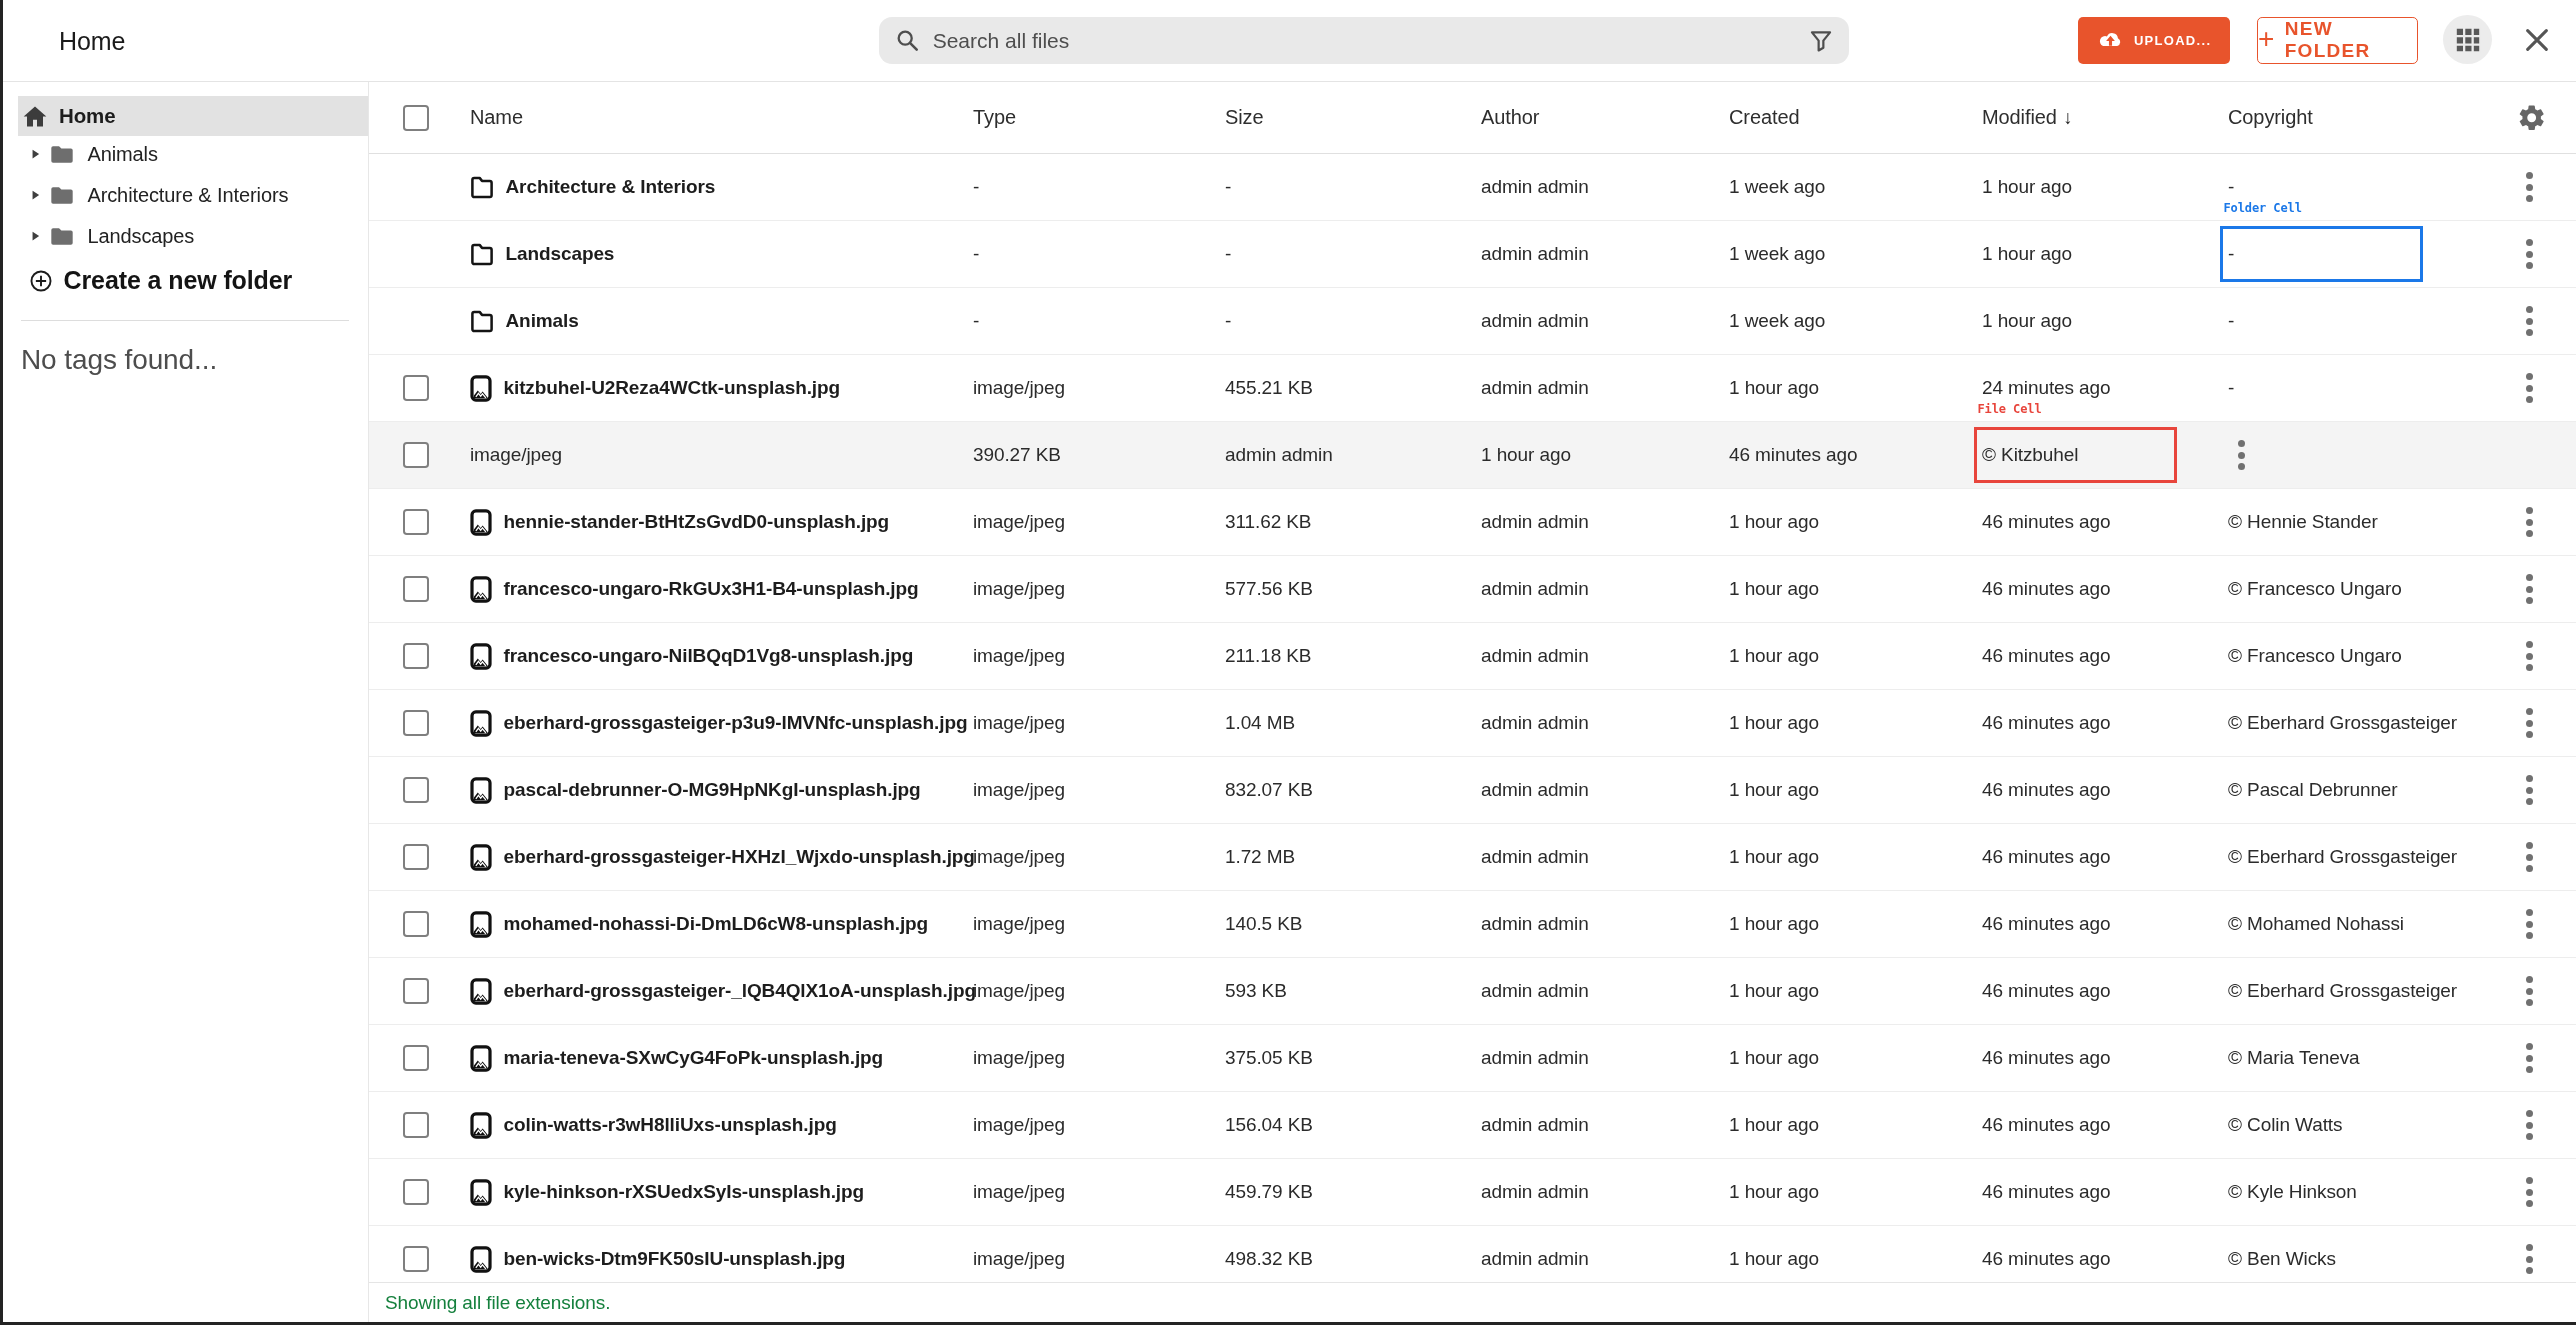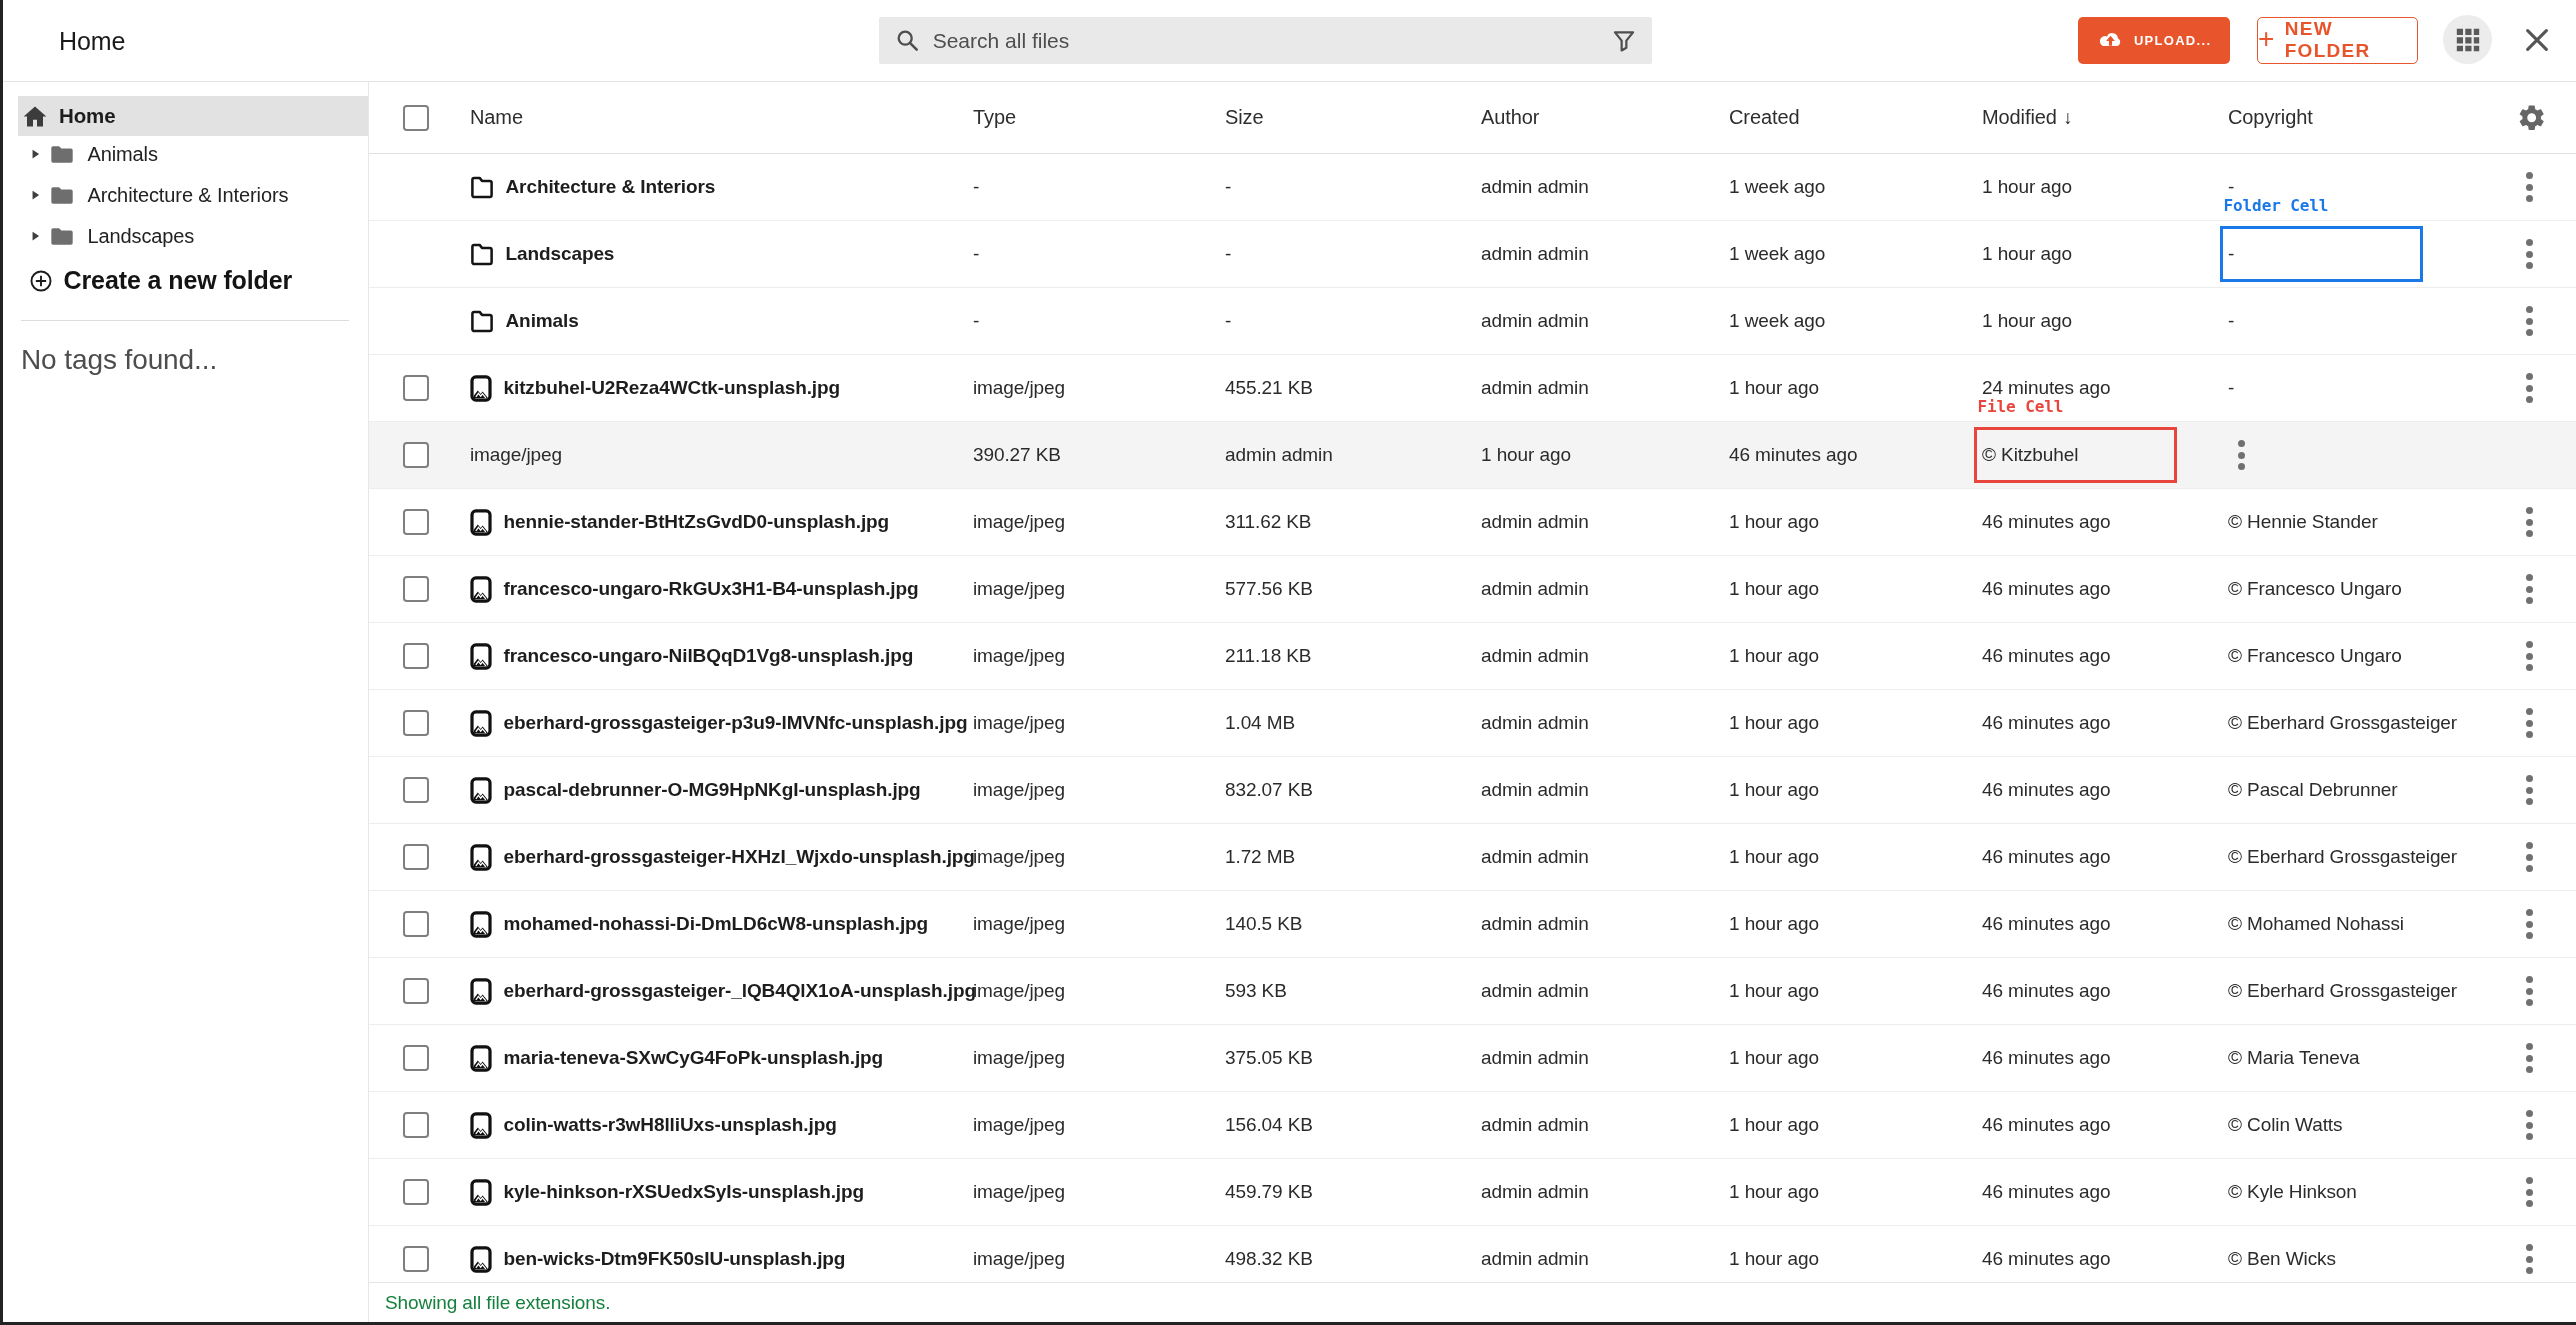--- a/index.html
+++ b/index.html
@@ -7,22 +7,22 @@
   body { font-family:"Liberation Sans", sans-serif; letter-spacing:-0.1px; }
 
   .page { position:relative; width:2576px; height:1326px; background:#fff; overflow:hidden;
           border-left:3.2px solid #232323; border-bottom:4.5px solid #232323; }
 
   
   .topbar { position:absolute; top:0; left:0; right:0; height:82px; background:#fff;
             border-bottom:1.3px solid #e4e4e4; }
   .page-title { position:absolute; left:56px; top:50%; transform:translateY(-50%);
                 font-size:25px; font-weight:500; color:#1b1b1b; }
-  .search { position:absolute; left:876px; top:17.3px; width:773px; height:47px;
-            background:#e9e9e9; border-radius:2px; display:flex; align-items:center;
+  .search { position:absolute; left:876px; top:17.3px; width:970px; height:47px;
+            background:#e9e9e9; border-radius:13px; display:flex; align-items:center;
             padding:0 16.7px; gap:14px;justify-content:flex-end; }
   .search input { flex:1; border:none; background:transparent; outline:none;
                   font-size:21px; color:#333; font-family:inherit; }
   .search input::placeholder { color:#4e4e4e; opacity:1; }
   .btn { display:flex; align-items:center; justify-content:center; cursor:pointer; }
   .btn-upload { position:absolute; left:2075px; top:16.7px; width:152px; height:47px;
                 background:var(--accent,#e8542c); border-radius:5.1px; color:#fff;
                 gap:10.2px; font-size:13px; font-weight:600; letter-spacing:1.3px; }
   .btn-newfolder { position:absolute; left:2254px; top:16.7px; width:161px; height:47px;
                    background:#fff; border:1.9px solid var(--accent,#e8542c); border-radius:5.1px;
@@ -71,21 +71,21 @@
   .gear-wrap { margin-left:1.3px; display:flex; }
 
   .tfoot { position:absolute; left:0; right:0; bottom:0; height:40px; background:#fff;
            border-top:1.3px solid #e5e5e5; display:flex; align-items:center;
            padding-left:16px; font-size:19px; color:#15803d; }
 
   
   .ann-box { position:absolute; left:-8.3px; top:5.1px; width:203px; height:56px;
              border:3.2px solid; pointer-events:none; }
   .ann-label { position:absolute; left:-4.5px; bottom:calc(100% + 5.8px);
-               font-family:"DejaVu Sans Mono", monospace; font-weight:700; font-size:16px;
+               font-family:"DejaVu Sans Mono", monospace; font-weight:700; font-size:12px;
                white-space:nowrap; }
 
   svg { display:block; }
 </style>
 </head>
 <body>
 
 <div class="page">
 
   <div class="topbar">

